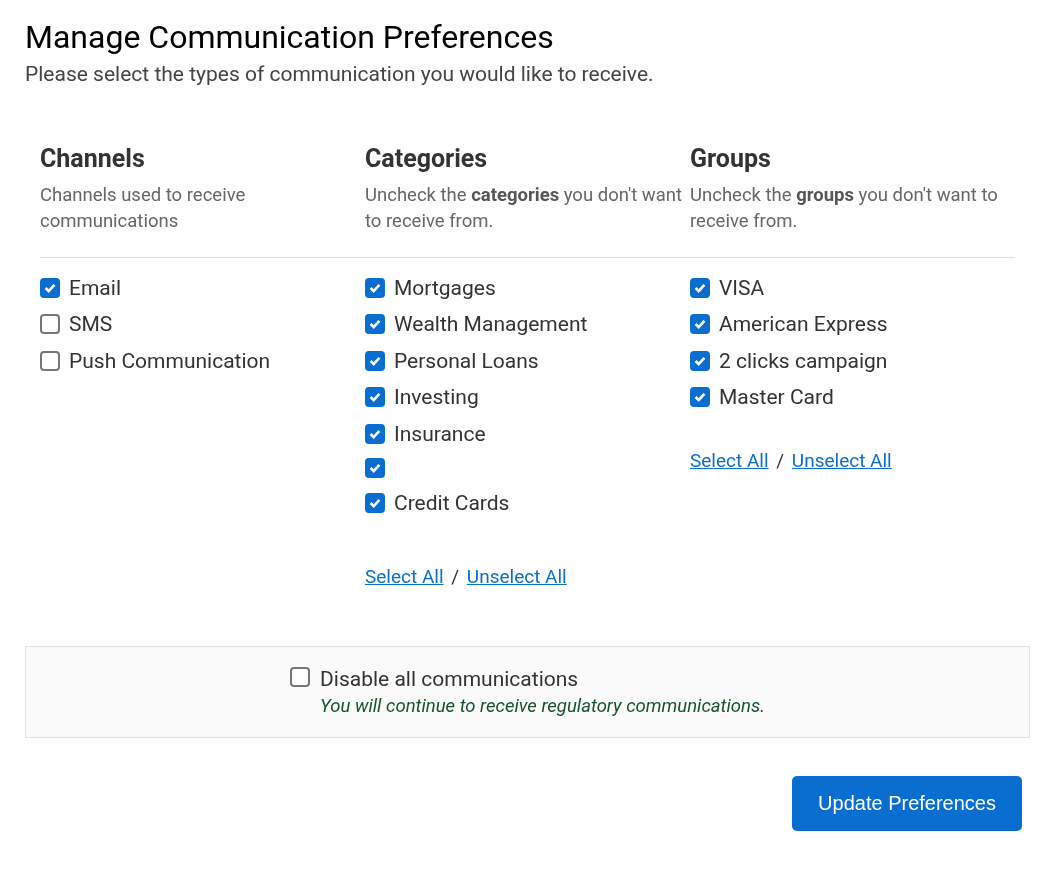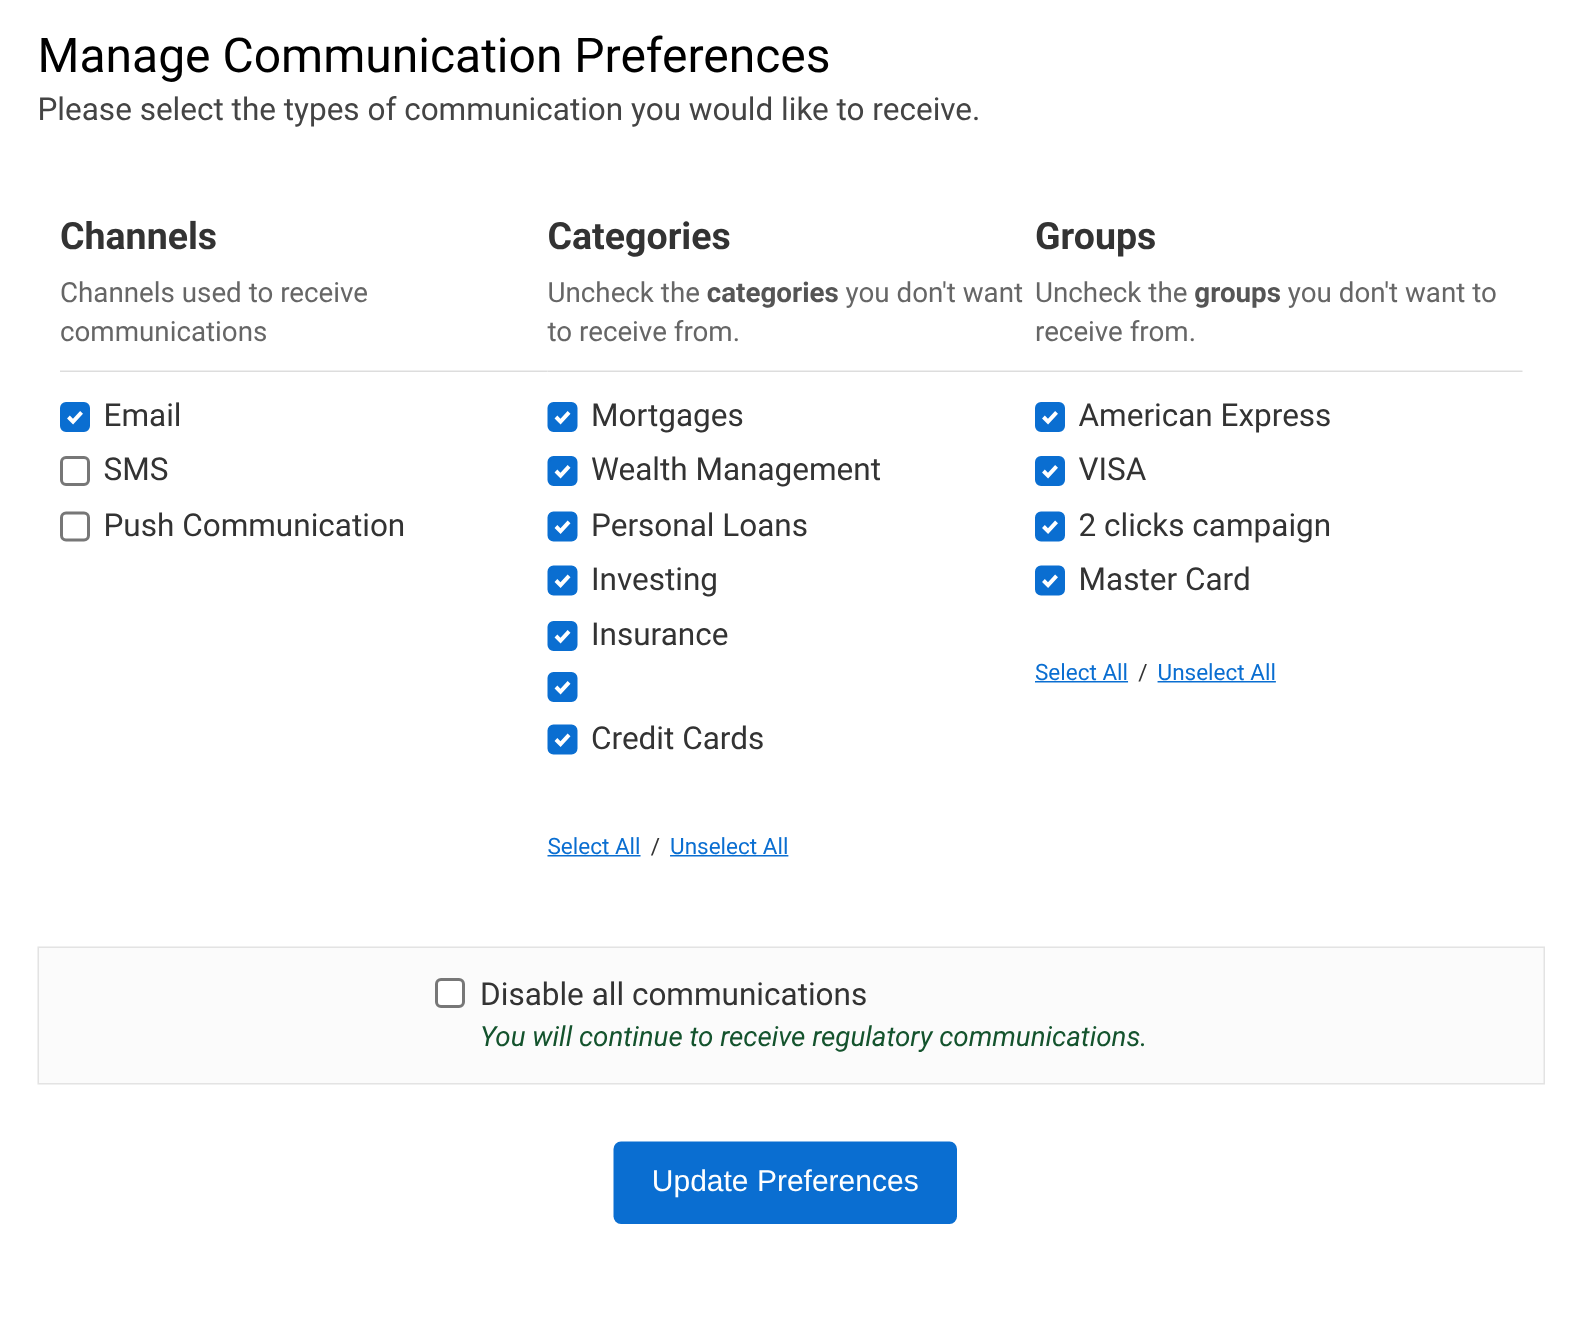--- a/index.html
+++ b/index.html
@@ -37,21 +37,21 @@
     .column-heading {
       font-size: 25px;
       font-weight: 700;
       color: #333;
       margin-bottom: 10px;
     }
     .column-sub {
       font-size: 18.5px;
       color: #666;
       line-height: 1.4;
-      padding-bottom: 12px;
+      padding-bottom: 22px;
       border-bottom: 1px solid #ddd;
       margin-bottom: 18px;
     }
     .column-sub strong {
       color: #555;
       font-weight: 700;
     }
     .chk-list {
       display: flex;
       flex-direction: column;
@@ -89,21 +89,21 @@
       stroke: #fff;
       stroke-width: 3;
       fill: none;
     }
     .chk-label {
       font-size: 21px;
       color: #333;
     }
     .select-links {
       margin-top: 50px;
-      font-size: 15px;
+      font-size: 19px;
       color: #333;
     }
     .select-links a {
       color: #0a6ed1;
       text-decoration: underline;
       cursor: pointer;
     }
     .select-links .divider {
       margin: 0 3px;
     }
@@ -124,21 +124,21 @@
       color: #333;
       margin-bottom: 4px;
     }
     .disable-sub {
       font-size: 18.5px;
       color: #14532d;
       font-style: italic;
     }
     .footer {
       display: flex;
-      justify-content: center;
+      justify-content: flex-end;
       padding-right: 8px;
     }
     .primary-btn {
       background: #0a6ed1;
       color: #fff;
       border: none;
       font-size: 20px;
       padding: 16px 26px;
       border-radius: 5px;
       cursor: pointer;
@@ -249,29 +249,29 @@
     <div class="column-sub">
       <span>Uncheck the </span><strong>groups</strong><span> you don't want to receive from.</span>
     </div>
     <div class="chk-list" id="groups-list">
         <div class="chk-row">
           <span class="chk checked">
             <svg viewBox="0 0 16 16">
               <polyline points="3 8 6.5 11.5 13 4.5"></polyline>
             </svg>
           </span>
+          <span class="chk-label">VISA</span>
+        </div>
+        <div class="chk-row">
+          <span class="chk checked">
+            <svg viewBox="0 0 16 16">
+              <polyline points="3 8 6.5 11.5 13 4.5"></polyline>
+            </svg>
+          </span>
           <span class="chk-label">American Express</span>
-        </div>
-        <div class="chk-row">
-          <span class="chk checked">
-            <svg viewBox="0 0 16 16">
-              <polyline points="3 8 6.5 11.5 13 4.5"></polyline>
-            </svg>
-          </span>
-          <span class="chk-label">VISA</span>
         </div>
         <div class="chk-row">
           <span class="chk checked">
             <svg viewBox="0 0 16 16">
               <polyline points="3 8 6.5 11.5 13 4.5"></polyline>
             </svg>
           </span>
           <span class="chk-label">2 clicks campaign</span>
         </div>
         <div class="chk-row">

